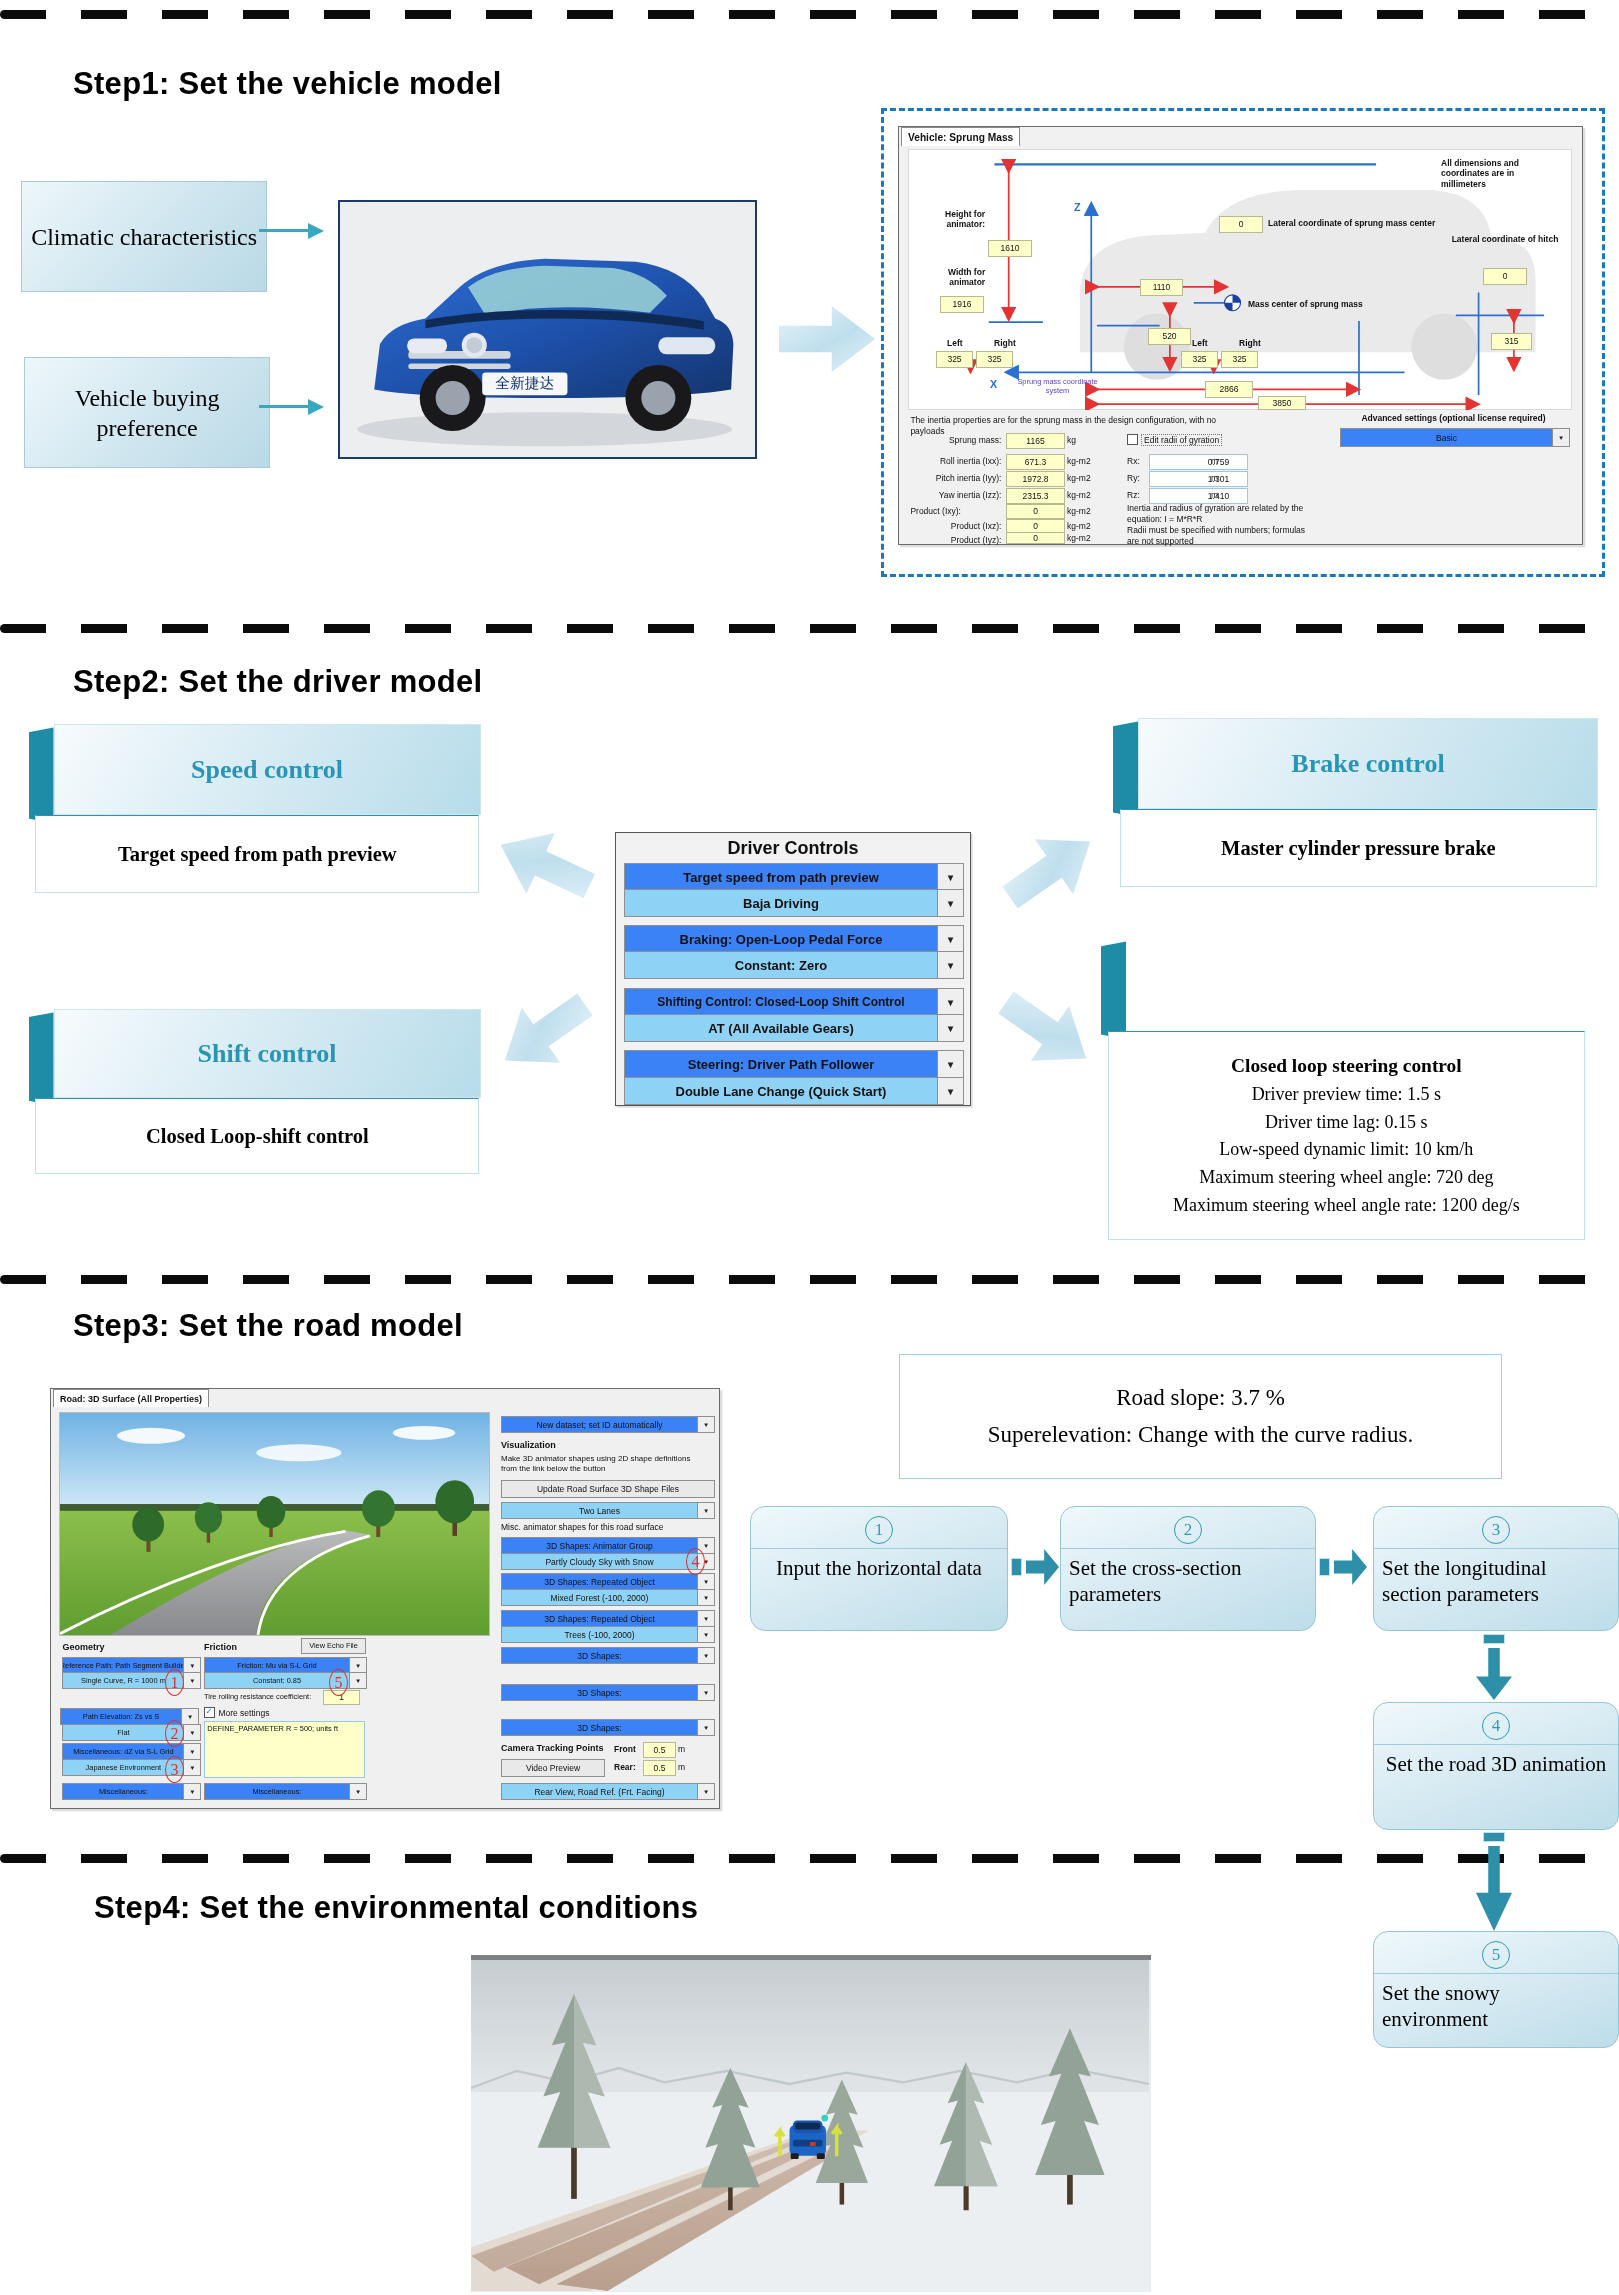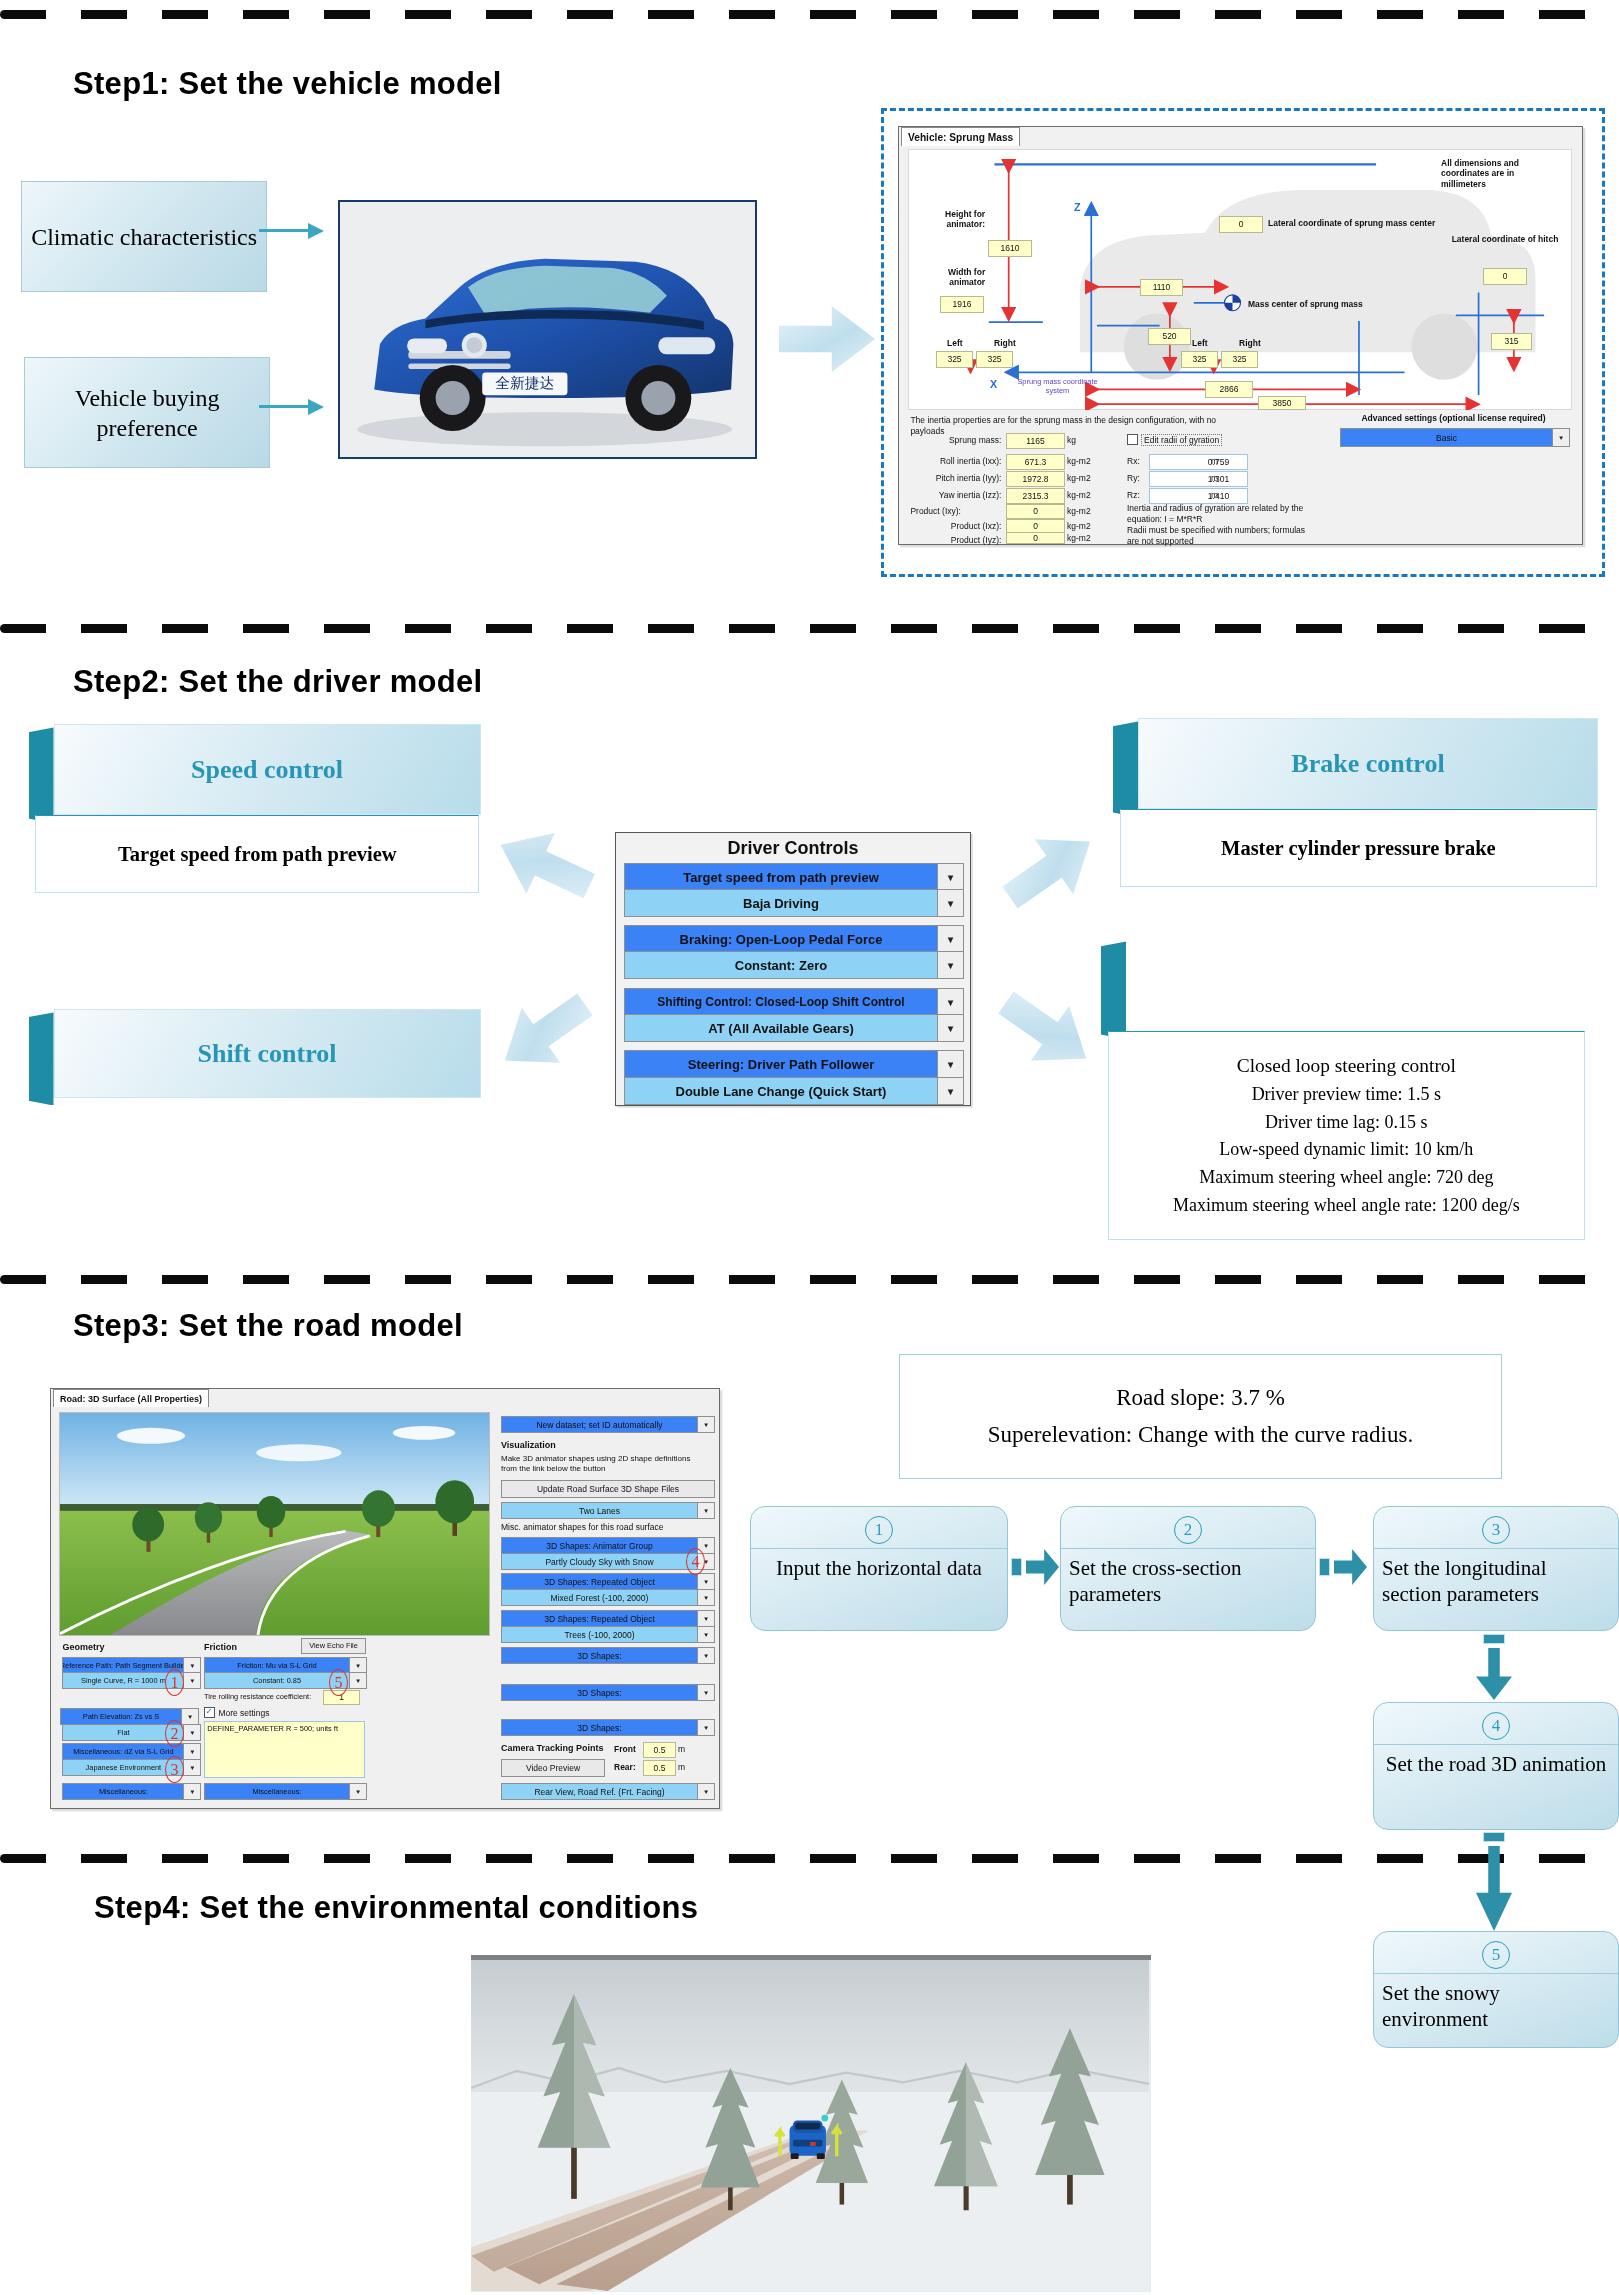--- a/index.html
+++ b/index.html
@@ -330,26 +330,29 @@
     <div class="bd" style="top:91px;height:69px">
         <span>Master cylinder pressure brake</span>
       </div>
   </div>
 
   <div class="b3" style="left:28.5px;top:1009px;width:452px;height:168px">
     <div class="sp" style="height:93px"></div>
     <div class="hd" style="height:87px">
         <span>Shift control</span>
       </div>
+    <div class="bd" style="top:89px;height:67px">
+        <span>Closed Loop-shift control</span>
+      </div>
   </div>
 
   <div class="b3" style="left:1101px;top:938px;width:485px;height:298px">
     <div class="sp" style="height:98px"></div>
     <div class="bd" style="top:93px;height:200px;flex-direction:column;font-weight:normal;font-size:18px;line-height:1.55">
-      <div style="font-weight:normal;font-size:19.4px">Closed loop steering control</div>
+      <div style="font-weight:bold;font-size:19.4px">Closed loop steering control</div>
       <div>Driver preview time: 1.5 s</div>
       <div>Driver time lag: 0.15 s</div>
       <div>Low-speed dynamic limit: 10 km/h</div>
       <div>Maximum steering wheel angle: 720 deg</div>
       <div>Maximum steering wheel angle rate: 1200 deg/s</div>
     </div>
   </div>
 
   <div class="barrow" style="left:496px;top:832px;width:98px;height:67px;transform:rotate(205deg)"></div>
   <div class="barrow" style="left:1001px;top:836px;width:98px;height:67px;transform:rotate(-35deg)"></div>

